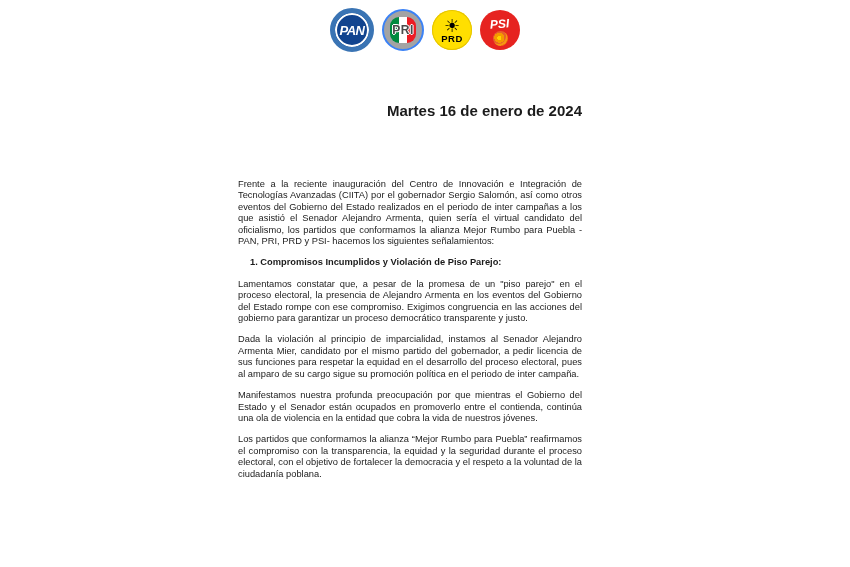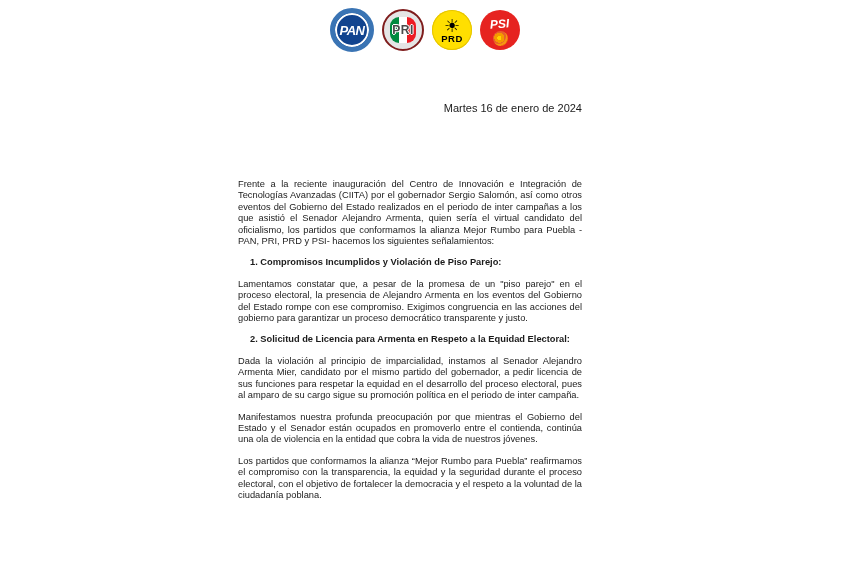--- a/index.html
+++ b/index.html
@@ -29,22 +29,22 @@
     background:#11448f;
     border:5px solid #3a74b4;
     box-shadow: inset 0 0 0 2px #ffffff;
   }
   .logo-pan .lbl {
     font-style:italic; font-weight:bold; color:#ffffff;
     font-size:13px; letter-spacing:-0.5px;
   }
   .logo-pri {
     width:42px; height:42px;
-    background:#e5e5e5;
-    border:2px solid #7f1d1d;
+    background:#a3a3a3;
+    border:2px solid #3b82f6;
   }
   .logo-pri .flag {
     position:absolute; top:6px; left:6px; right:6px; bottom:6px;
     border-radius:9px;
     background:linear-gradient(90deg,#008a3f 0 33%,#ffffff 33% 67%,#ed1c24 67% 100%);
   }
   .logo-pri .lbl {
     position:relative; z-index:1;
     font-weight:bold; font-size:12px; color:#4a4a4a; letter-spacing:0.5px;
     text-shadow:-1px 0 0 #fff, 1px 0 0 #fff, 0 -1px 0 #fff, 0 1px 0 #fff;
@@ -68,21 +68,21 @@
   .logo-psi .swirl {
     width:15px; height:15px; border-radius:50%; margin-top:1px;
     background:radial-gradient(circle at 42% 45%,
       #ffd400 0 18%, #f59a00 18% 42%, #e8612a 42% 66%, #e62320 66%);
     box-shadow: inset -2px -2px 0 0 rgba(255,196,0,0.55);
   }
 
   
   .dateline {
     position:absolute; top:102px; left:238px; width:344px;
-    text-align:right; font-weight:normal; font-size:11px;
+    text-align:right; font-weight:bold; font-size:15px;
   }
   .headline {
     position:absolute; top:148px; left:238px; width:344px;
     text-align:center; font-weight:bold; font-size:10px; letter-spacing:0.1px;
   }
   .letter {
     position:absolute; top:179px; left:238px; width:344px;
     font-size:9.3px; line-height:11.4px;
   }
   .letter p { margin:0 0 10px 0; text-align:justify; }
@@ -117,21 +117,20 @@
 
   <div class="dateline">Martes 16 de enero de 2024</div>
 
 
   <div class="letter">
     <p>Frente a la reciente inauguración del Centro de Innovación e Integración de Tecnologías Avanzadas (CIITA) por el gobernador Sergio Salomón, así como otros eventos del Gobierno del Estado realizados en el periodo de inter campañas a los que asistió el Senador Alejandro Armenta, quien sería el virtual candidato del oficialismo, los partidos que conformamos la alianza Mejor Rumbo para Puebla -PAN, PRI, PRD y PSI- hacemos los siguientes señalamientos:</p>
 
     <div class="sec-heading">1. Compromisos Incumplidos y Violación de Piso Parejo:</div>
     <p>Lamentamos constatar que, a pesar de la promesa de un "piso parejo" en el proceso electoral, la presencia de Alejandro Armenta en los eventos del Gobierno del Estado rompe con ese compromiso. Exigimos congruencia en las acciones del gobierno para garantizar un proceso democrático transparente y justo.</p>
 
-    <div class="sec-heading">2. Solicitud de Licencia para Armenta en Respeto a la Equidad Electoral:</div>
     <p>Dada la violación al principio de imparcialidad, instamos al Senador Alejandro Armenta Mier, candidato por el mismo partido del gobernador, a pedir licencia de sus funciones para respetar la equidad en el desarrollo del proceso electoral, pues al amparo de su cargo sigue su promoción política en el periodo de inter campaña.</p>
 
     <p>Manifestamos nuestra profunda preocupación por que mientras el Gobierno del Estado y el Senador están ocupados en promoverlo entre el contienda, continúa una ola de violencia en la entidad que cobra la vida de nuestros jóvenes.</p>
 
     <p class="last">Los partidos que conformamos la alianza “Mejor Rumbo para Puebla” reafirmamos el compromiso con la transparencia, la equidad y la seguridad durante el proceso electoral, con el objetivo de fortalecer la democracia y el respeto a la voluntad de la ciudadanía poblana.</p>
   </div>
 
 </div>
 
 </body></html>

